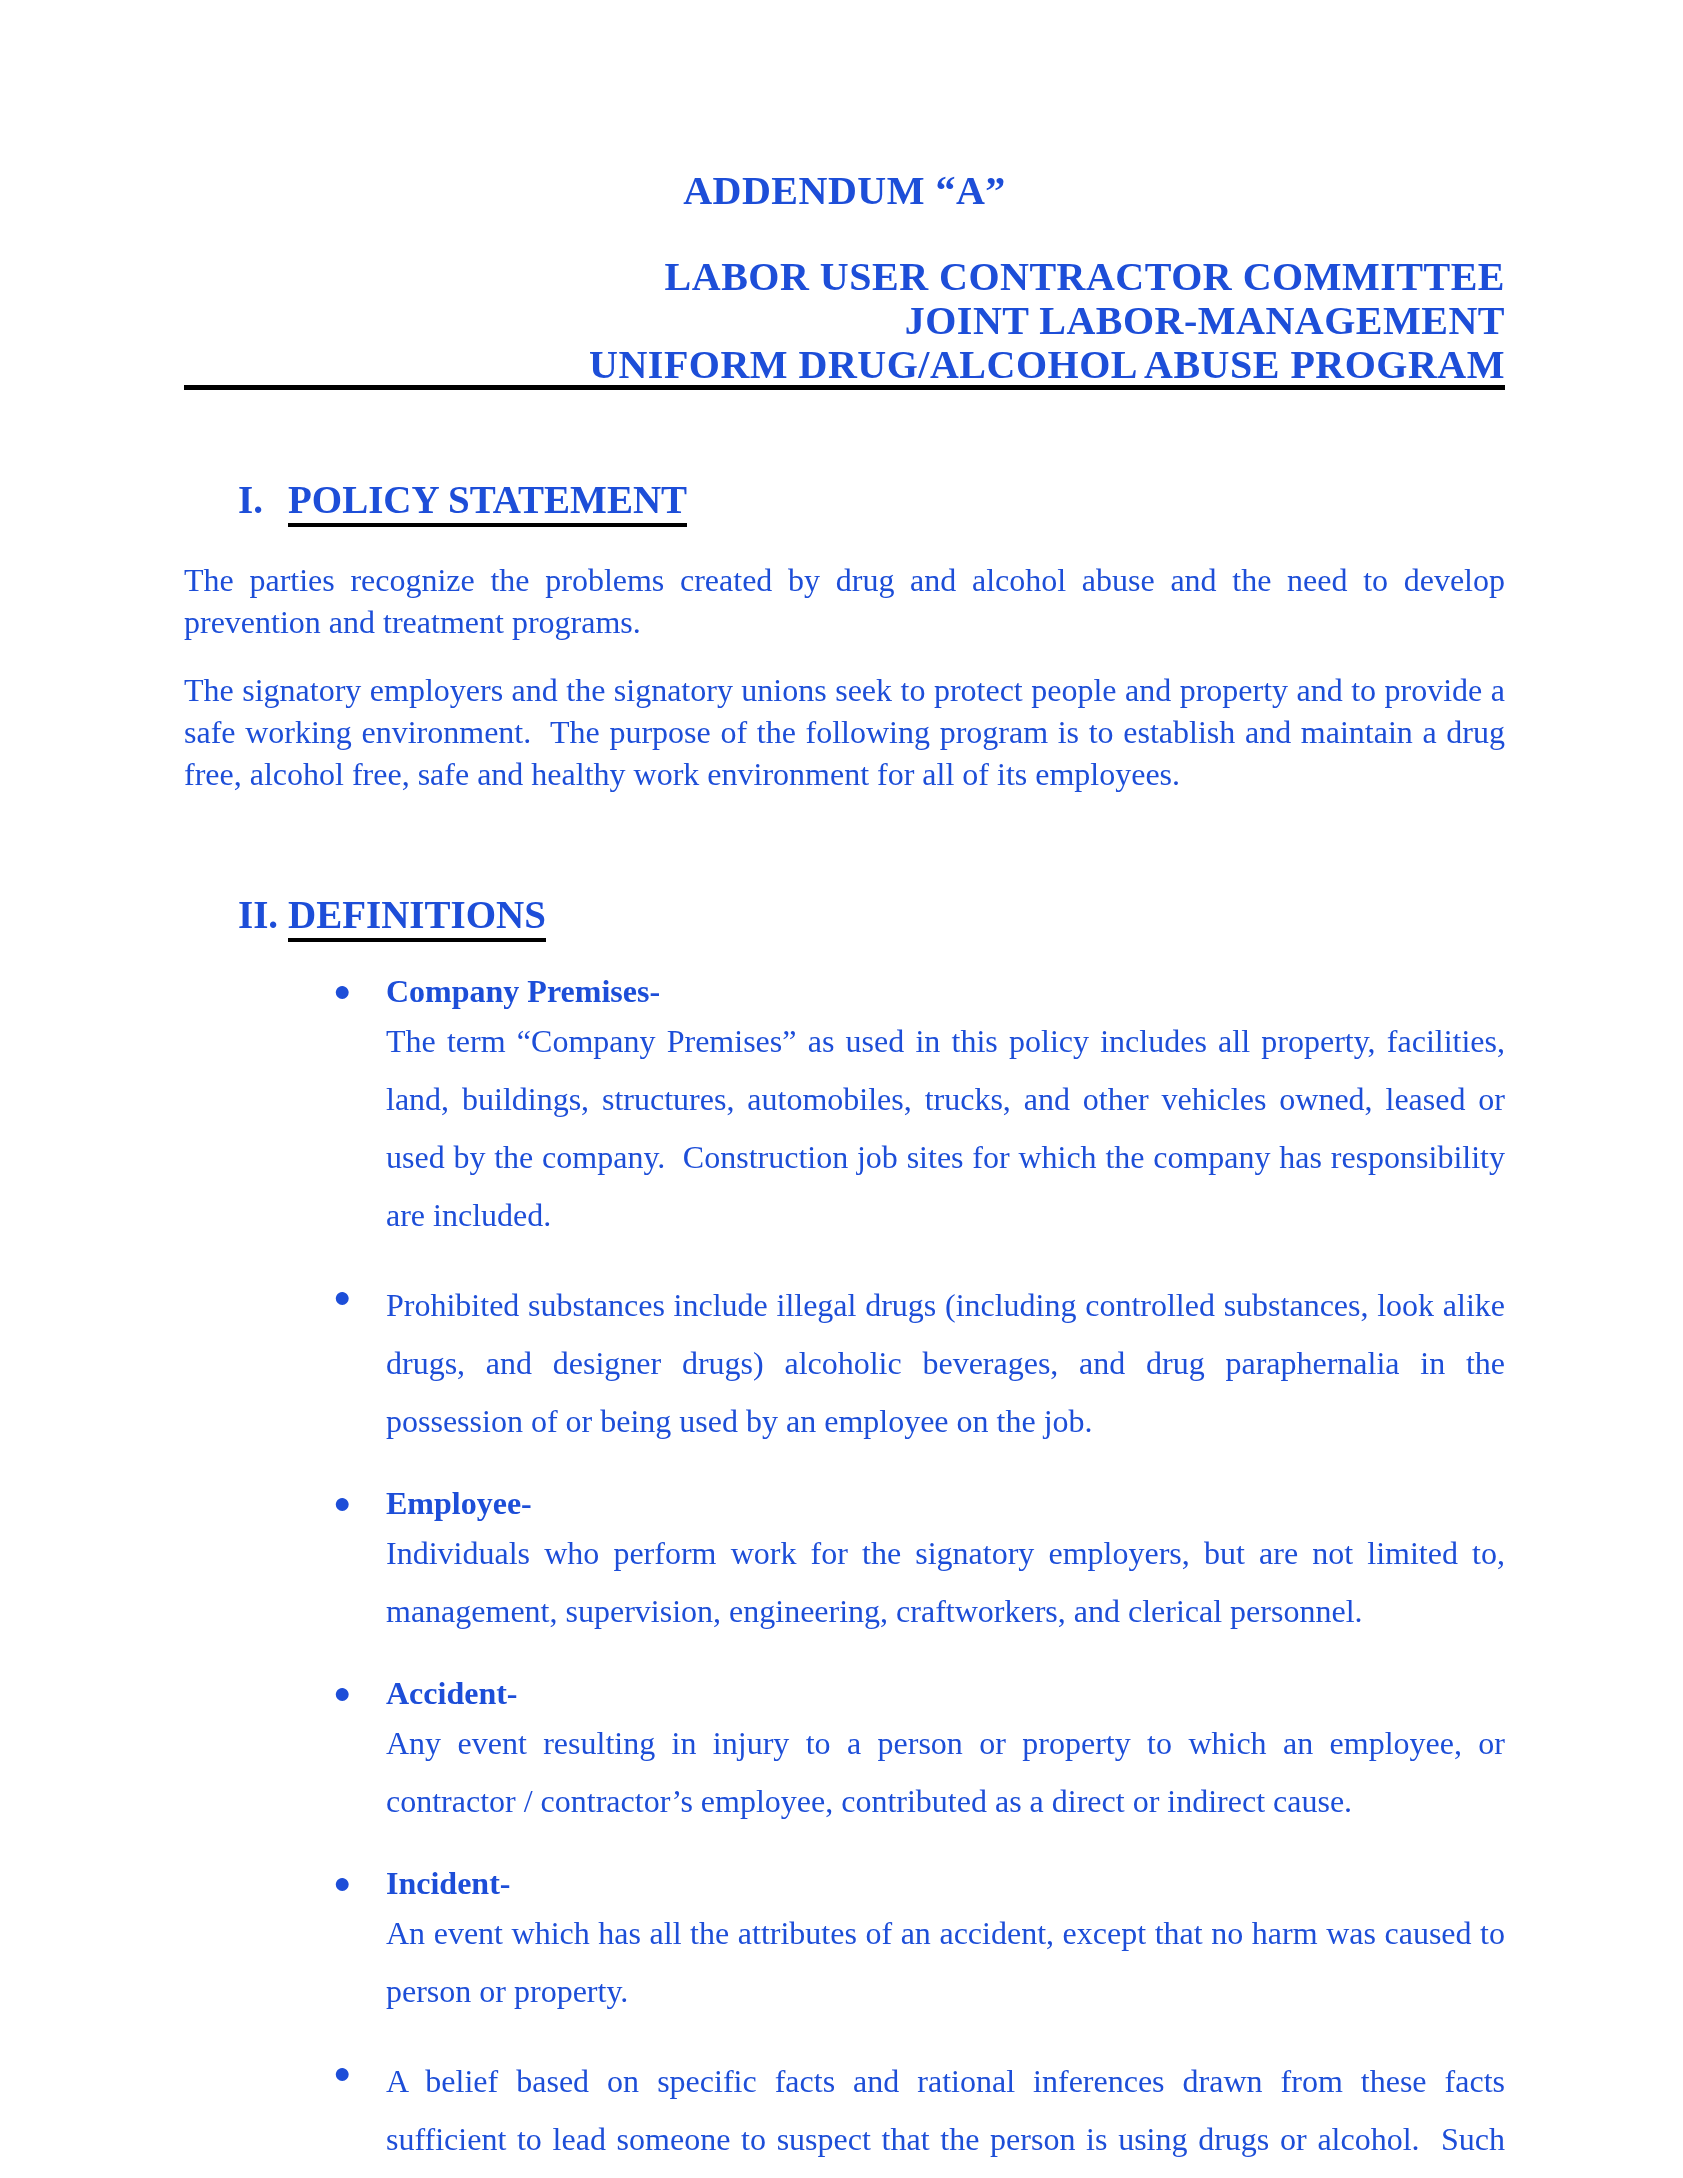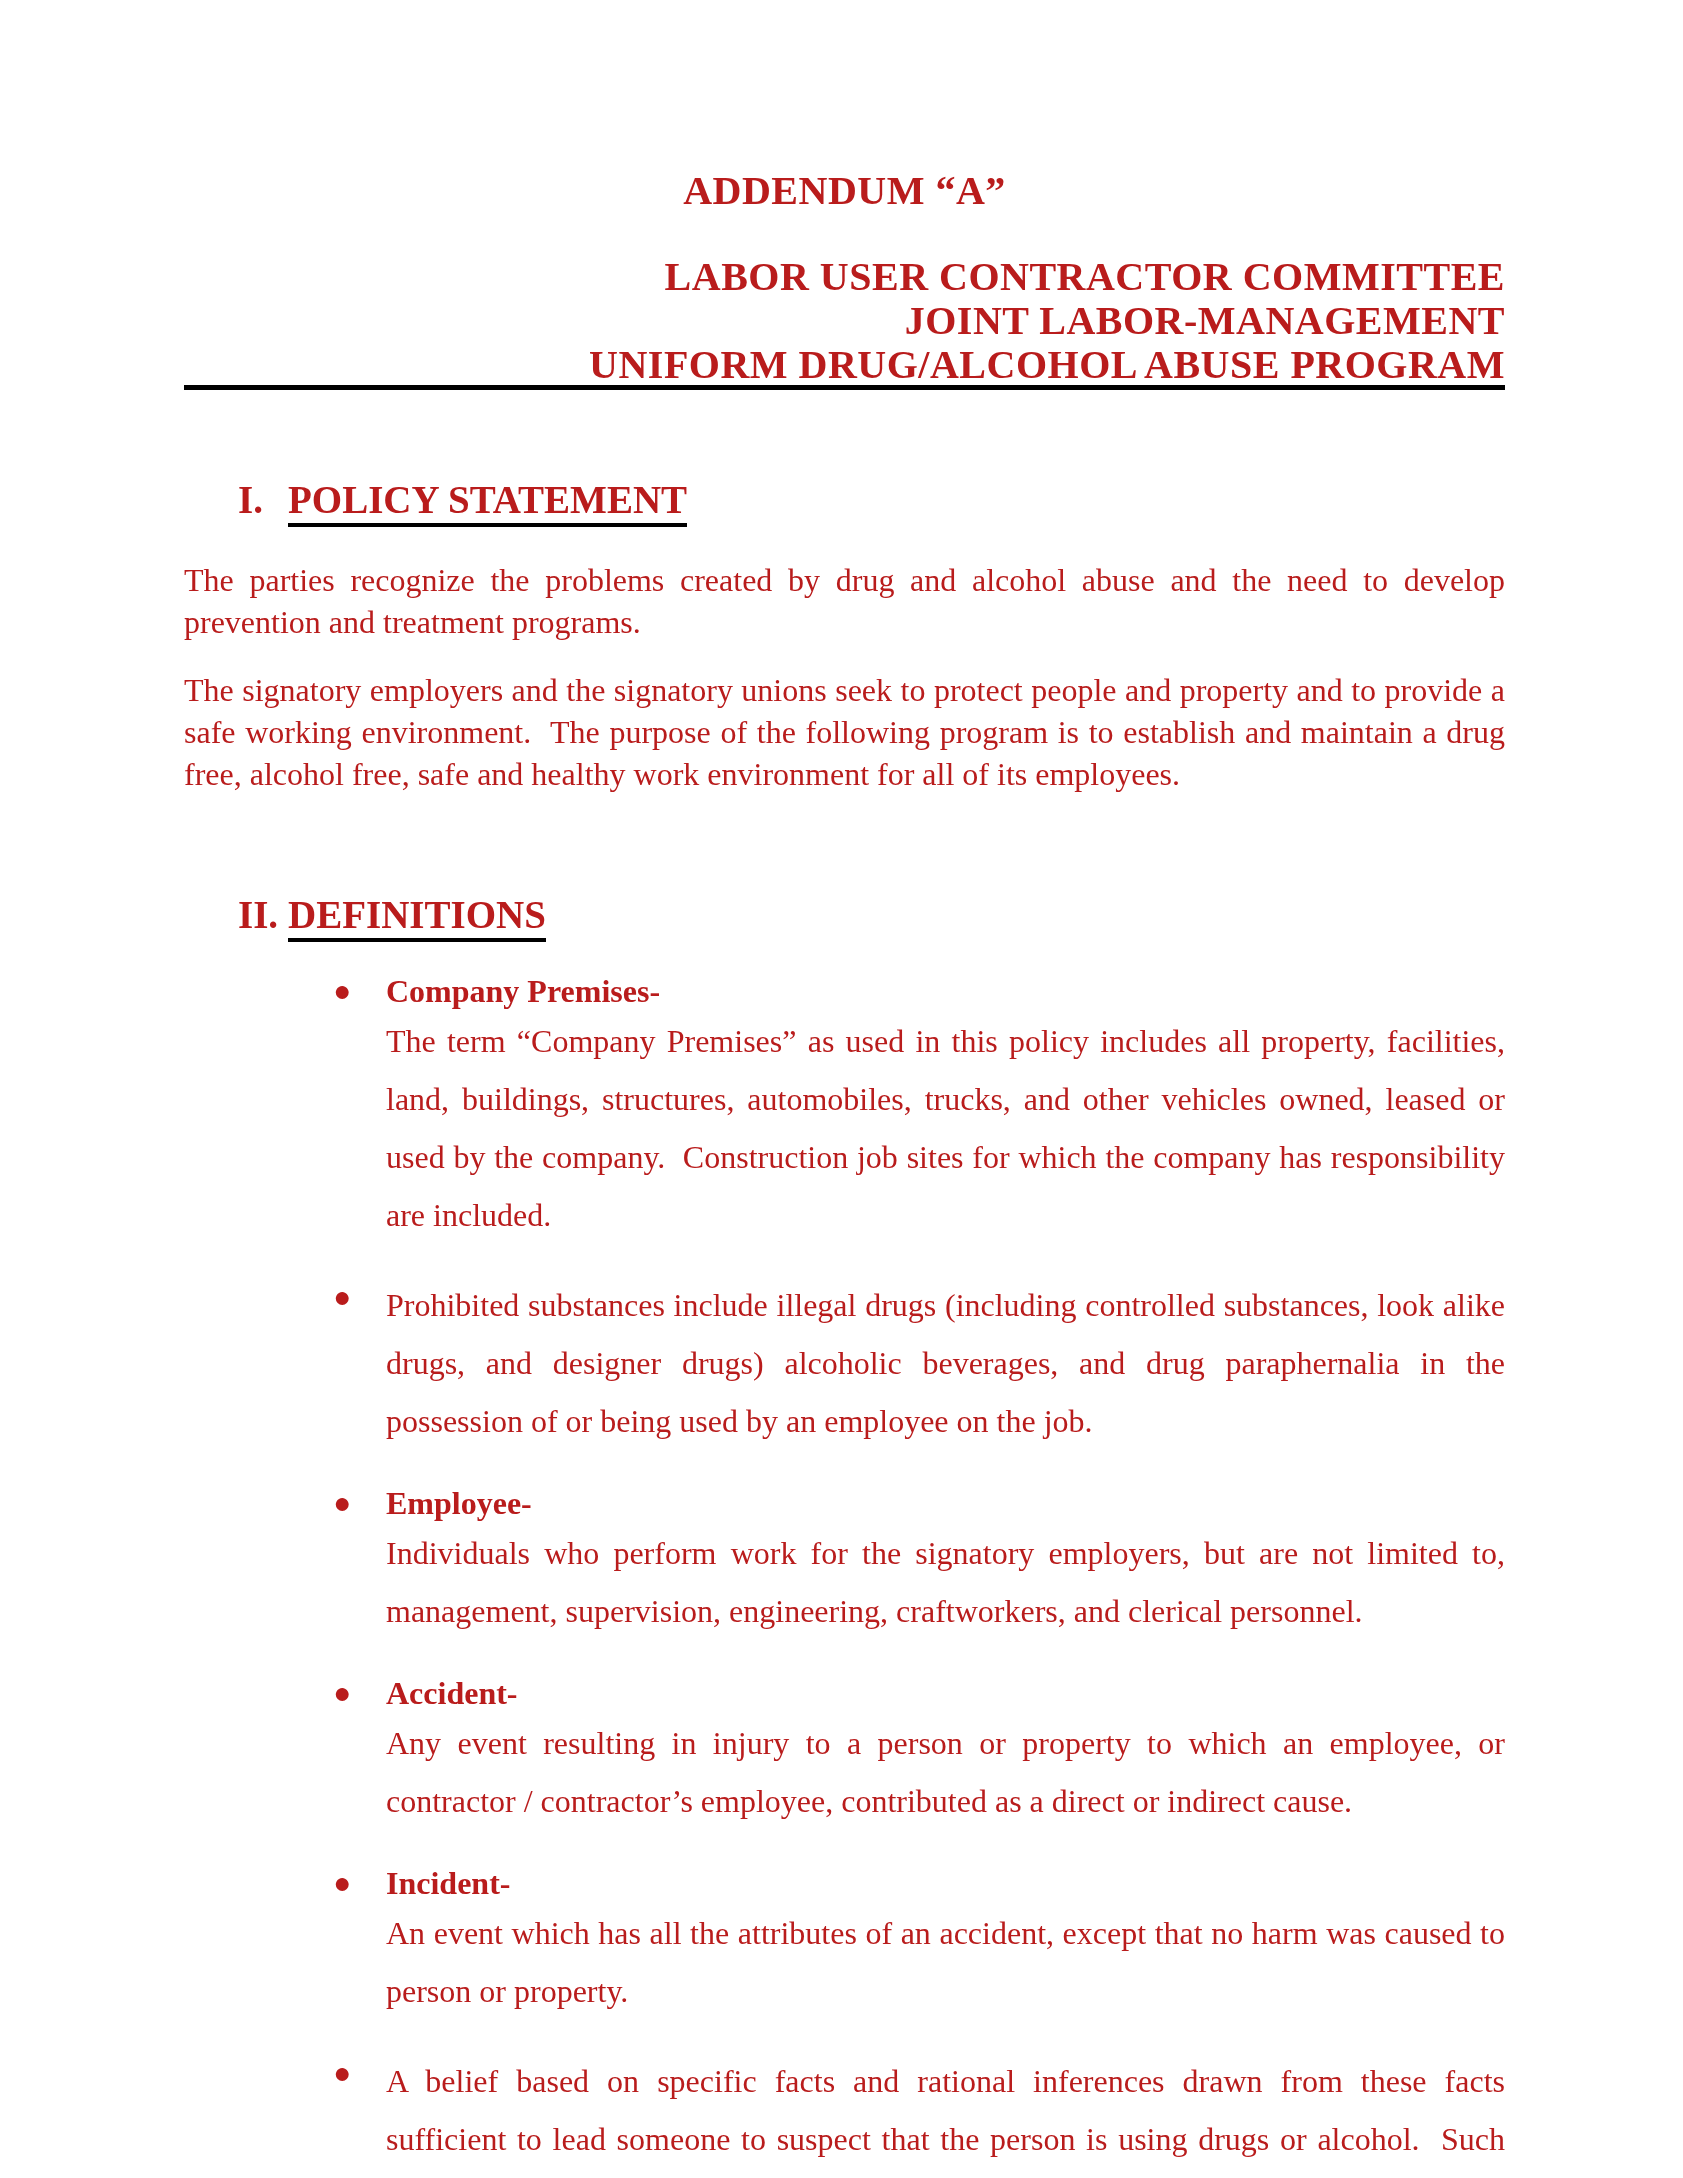--- a/index.html
+++ b/index.html
@@ -2,21 +2,21 @@
 <html><head>
 <meta charset="utf-8">
 <style>
   * { margin: 0; padding: 0; box-sizing: border-box; }
   html, body { background: #ffffff; }
   .page {
     position: relative;
     width: 1683px;
     height: 2178px;
     background: #ffffff;
-    color: #b91c1c;
+    color: #1d4ed8;
     font-family: "Liberation Serif", "DejaVu Serif", serif;
     font-size: 32px;
     line-height: 42px;
     padding: 168px 178px 0 184px;
     overflow: hidden;
   }
   .title-block { text-align: center; }
   .doc-title {
     font-size: 40px;
     line-height: 46px;

